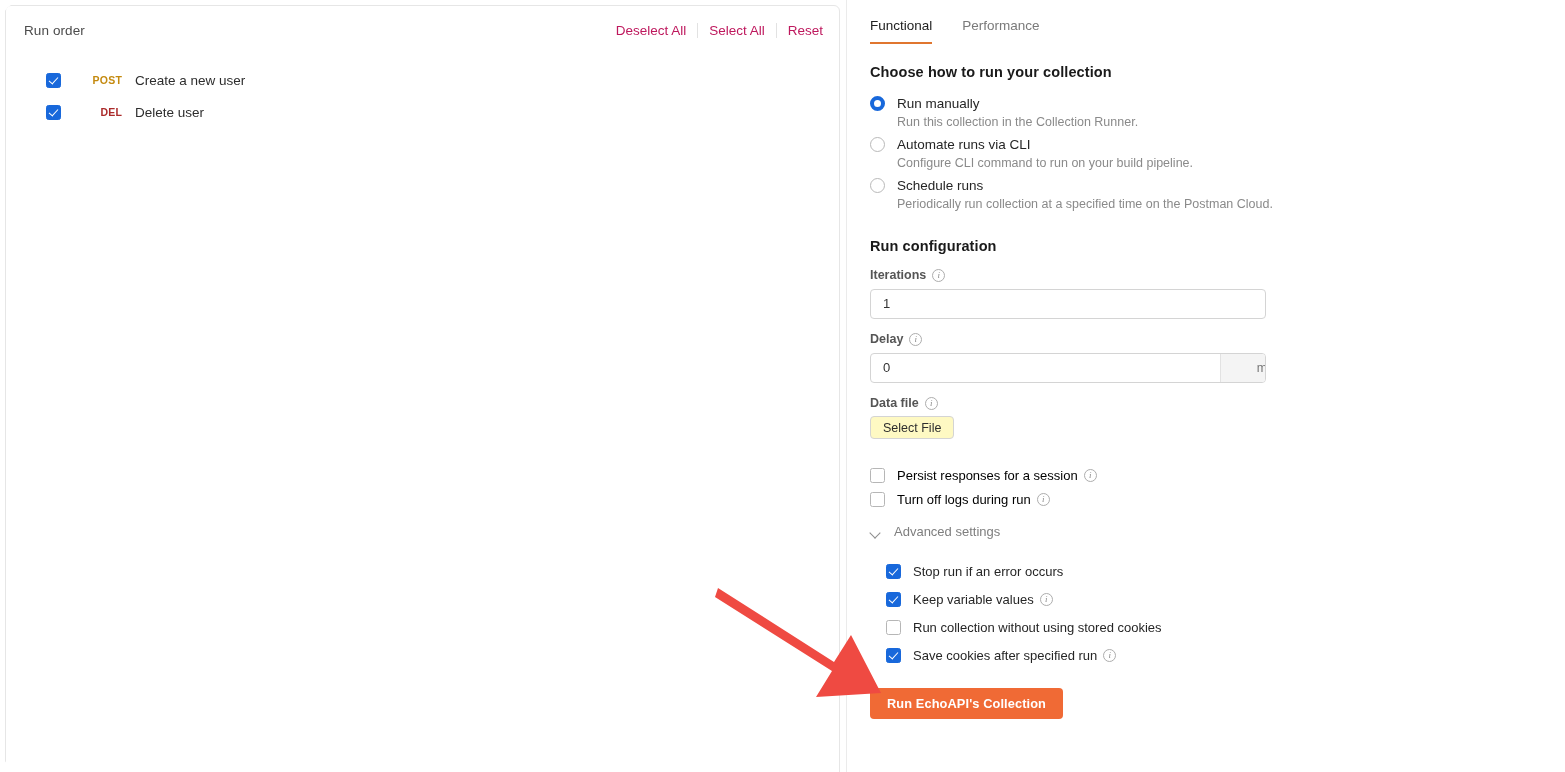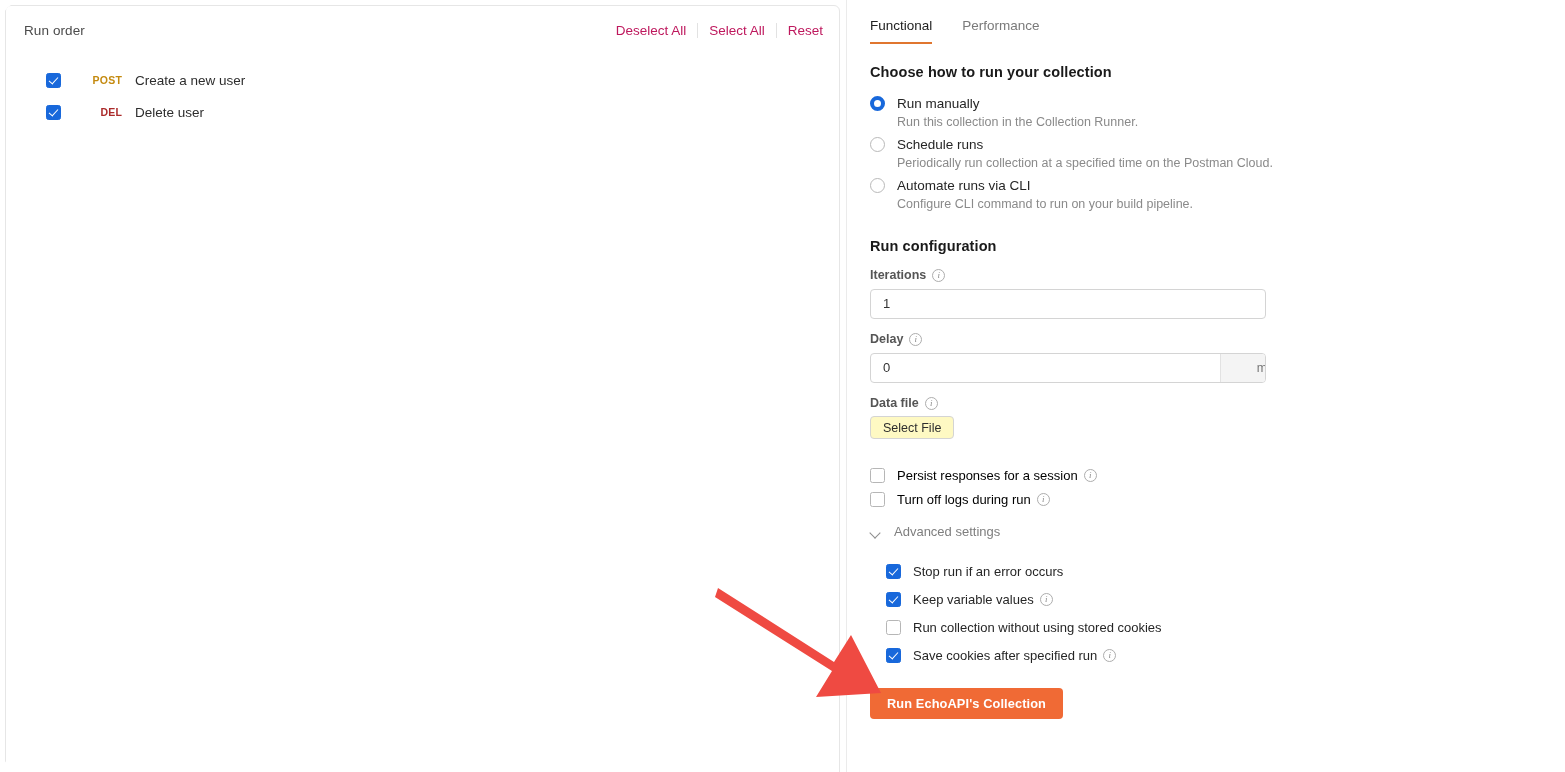--- a/index.html
+++ b/index.html
@@ -311,31 +311,31 @@
         <div class="radio-line">
           <div class="radio on"></div>
           <div class="radio-label">Run manually</div>
         </div>
         <div class="radio-desc">Run this collection in the Collection Runner.</div>
       </div>
 
       <div class="radio-row">
         <div class="radio-line">
           <div class="radio off"></div>
+          <div class="radio-label">Automate runs via CLI</div>
+        </div>
+        <div class="radio-desc">Configure CLI command to run on your build pipeline.</div>
+      </div>
+
+      <div class="radio-row">
+        <div class="radio-line">
+          <div class="radio off"></div>
           <div class="radio-label">Schedule runs</div>
         </div>
         <div class="radio-desc">Periodically run collection at a specified time on the Postman Cloud.</div>
-      </div>
-
-      <div class="radio-row">
-        <div class="radio-line">
-          <div class="radio off"></div>
-          <div class="radio-label">Automate runs via CLI</div>
-        </div>
-        <div class="radio-desc">Configure CLI command to run on your build pipeline.</div>
       </div>
 
     </div>
 
     <div class="sec-title" id="title-runcfg">Run configuration</div>
 
     <div class="field-label" id="lbl-iterations">
       <span>Iterations</span>
       <span class="info-icon">i</span>
     </div>

